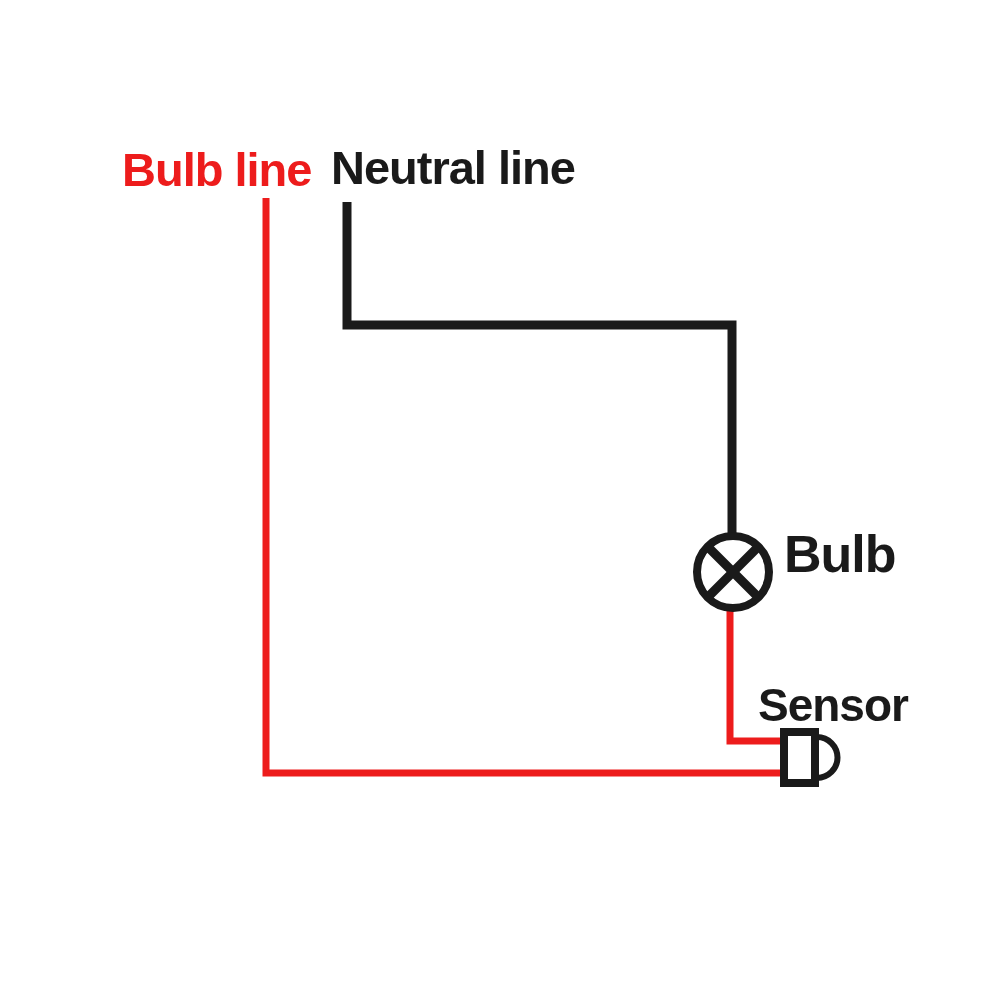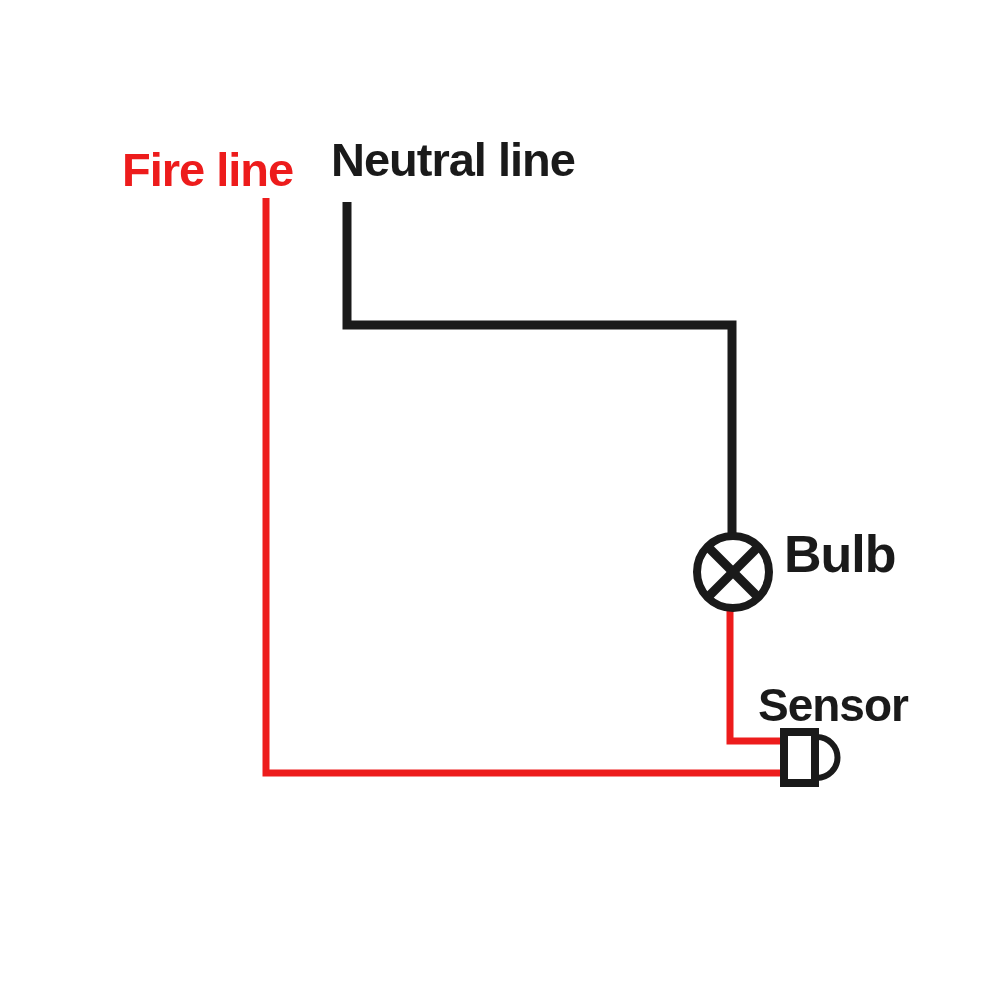--- a/index.html
+++ b/index.html
@@ -30,21 +30,21 @@
     letter-spacing: -1px;
   }
   .label-fire {
     left: 122px;
     top: 146px;
     font-size: 47px;
     color: var(--fire-red, #ed1c1c);
   }
   .label-neutral {
     left: 331px;
-    top: 136px;
+    top: 144px;
     font-size: 47px;
     color: var(--ink, #1a1a1a);
   }
   .label-bulb {
     left: 784px;
     top: 528px;
     font-size: 52px;
     color: var(--ink, #1a1a1a);
   }
   .label-sensor {
@@ -86,21 +86,21 @@
       <line x1="708" y1="547" x2="758" y2="597" stroke="var(--ink, #1a1a1a)" stroke-width="9"></line>
       <line x1="758" y1="547" x2="708" y2="597" stroke="var(--ink, #1a1a1a)" stroke-width="9"></line>
     </g>
 
     <g>
       <path d="M 817 737 A 20.5 20.5 0 0 1 817 778" fill="#ffffff" stroke="var(--ink, #1a1a1a)" stroke-width="6"></path>
       <rect class="symbol-black" x="784" y="732" width="31" height="51" stroke-width="8"></rect>
     </g>
   </svg>
 
-  <div class="diagram-label label-fire">Fire line</div>
+  <div class="diagram-label label-fire">Bulb line</div>
 
   <div class="diagram-label label-neutral">Neutral line</div>
 
   <div class="diagram-label label-bulb">Bulb</div>
 
   <div class="diagram-label label-sensor">Sensor</div>
 
 </div>
 
 </body></html>

